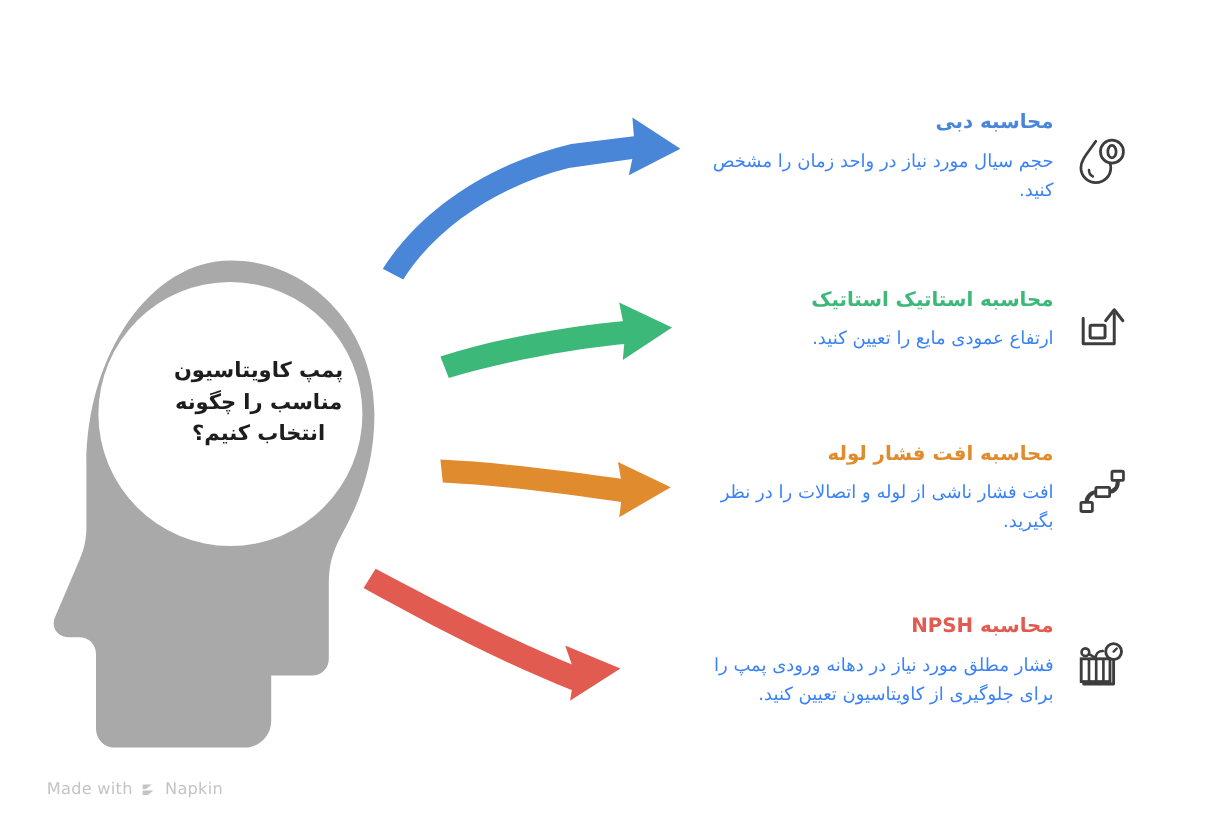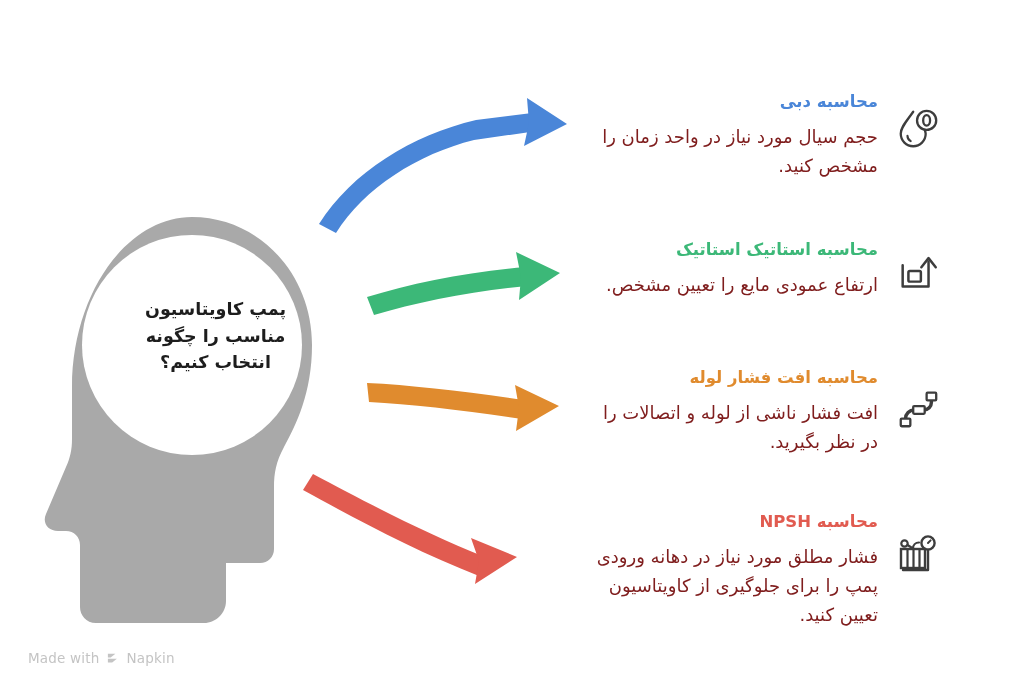--- a/index.html
+++ b/index.html
@@ -82,44 +82,44 @@
   .item-title {
     font-family: "DejaVu Sans", "Liberation Sans", sans-serif;
     font-size: 16.5px;
     font-weight: 700;
     line-height: 1.25;
     margin: 0 0 9px 0;
     white-space: nowrap;
   }
   .item-desc {
     font-family: "DejaVu Sans", "Liberation Sans", sans-serif;
-    font-size: 18px;
+    font-size: 15px;
     font-weight: 400;
     line-height: 1.62;
-    color: #7f1d1d;
+    color: #3b82f6;
     margin: 0;
   }
 
   
-  #item-1 { left: 584px; top: 92px;  width: 360px; }
+  #item-1 { left: 584px; top: 92px;  width: 360px; align-items: center; }
   #item-2 { left: 584px; top: 240px; width: 360px; }
   #item-3 { left: 584px; top: 368px; width: 360px; }
   #item-4 { left: 584px; top: 512px; width: 360px; }
 
   #item-1 .item-icon { margin-top: 14px; }
   #item-2 .item-icon { margin-top: 10px; }
   #item-3 .item-icon { margin-top: 18px; }
   #item-4 .item-icon { margin-top: 20px; }
 
   .item-text { padding-right: 14px; }
 
   
   .watermark {
     position: absolute;
-    left: 28px;
+    left: 39px;
     top: 650px;
     display: flex;
     align-items: center;
     direction: ltr;
     color: #c4c4c4;
     font-family: "DejaVu Sans", "Liberation Sans", sans-serif;
     font-size: 13.5px;
     font-weight: 400;
     letter-spacing: 0.2px;
     user-select: none;
@@ -221,21 +221,21 @@
   <div class="item" id="item-2">
     <div class="item-icon">
       <svg width="46" height="46" viewBox="0 0 48 48" xmlns="http://www.w3.org/2000/svg" aria-hidden="true">
         <path d="M8 16 L8 38 L35 38 L35 12" fill="none" stroke="#3d3d3d" stroke-width="2.6" stroke-linecap="round" stroke-linejoin="round"></path>
         <path d="M27.5 18 L35 8.5 L42.5 18" fill="none" stroke="#3d3d3d" stroke-width="2.6" stroke-linecap="round" stroke-linejoin="round"></path>
         <rect x="14" y="22" width="13" height="11" rx="1.5" fill="none" stroke="#3d3d3d" stroke-width="2.6" stroke-linejoin="round"></rect>
       </svg>
     </div>
     <div class="item-text">
       <div class="item-title" style="color:#3cb878">محاسبه استاتیک استاتیک</div>
-      <div class="item-desc">ارتفاع عمودی مایع را تعیین مشخص.</div>
+      <div class="item-desc">ارتفاع عمودی مایع را تعیین کنید.</div>
     </div>
   </div>
 
   <div class="item" id="item-3">
     <div class="item-icon">
       <svg width="46" height="46" viewBox="0 0 48 48" xmlns="http://www.w3.org/2000/svg" aria-hidden="true">
         <path d="M38 13 L38 17 C38 21.5 34.5 25 30 25 L20 25 C15 25 11 29 11 34 L11 38" fill="none" stroke="#3d3d3d" stroke-width="3.6" stroke-linecap="butt" stroke-linejoin="round"></path>
         <rect x="33" y="7" width="10" height="8" rx="1" fill="#ffffff" stroke="#3d3d3d" stroke-width="2.4"></rect>
         <rect x="6" y="34" width="10" height="8" rx="1" fill="#ffffff" stroke="#3d3d3d" stroke-width="2.4"></rect>
         <rect x="19" y="21" width="12" height="8" rx="1" fill="#ffffff" stroke="#3d3d3d" stroke-width="2.4"></rect>

